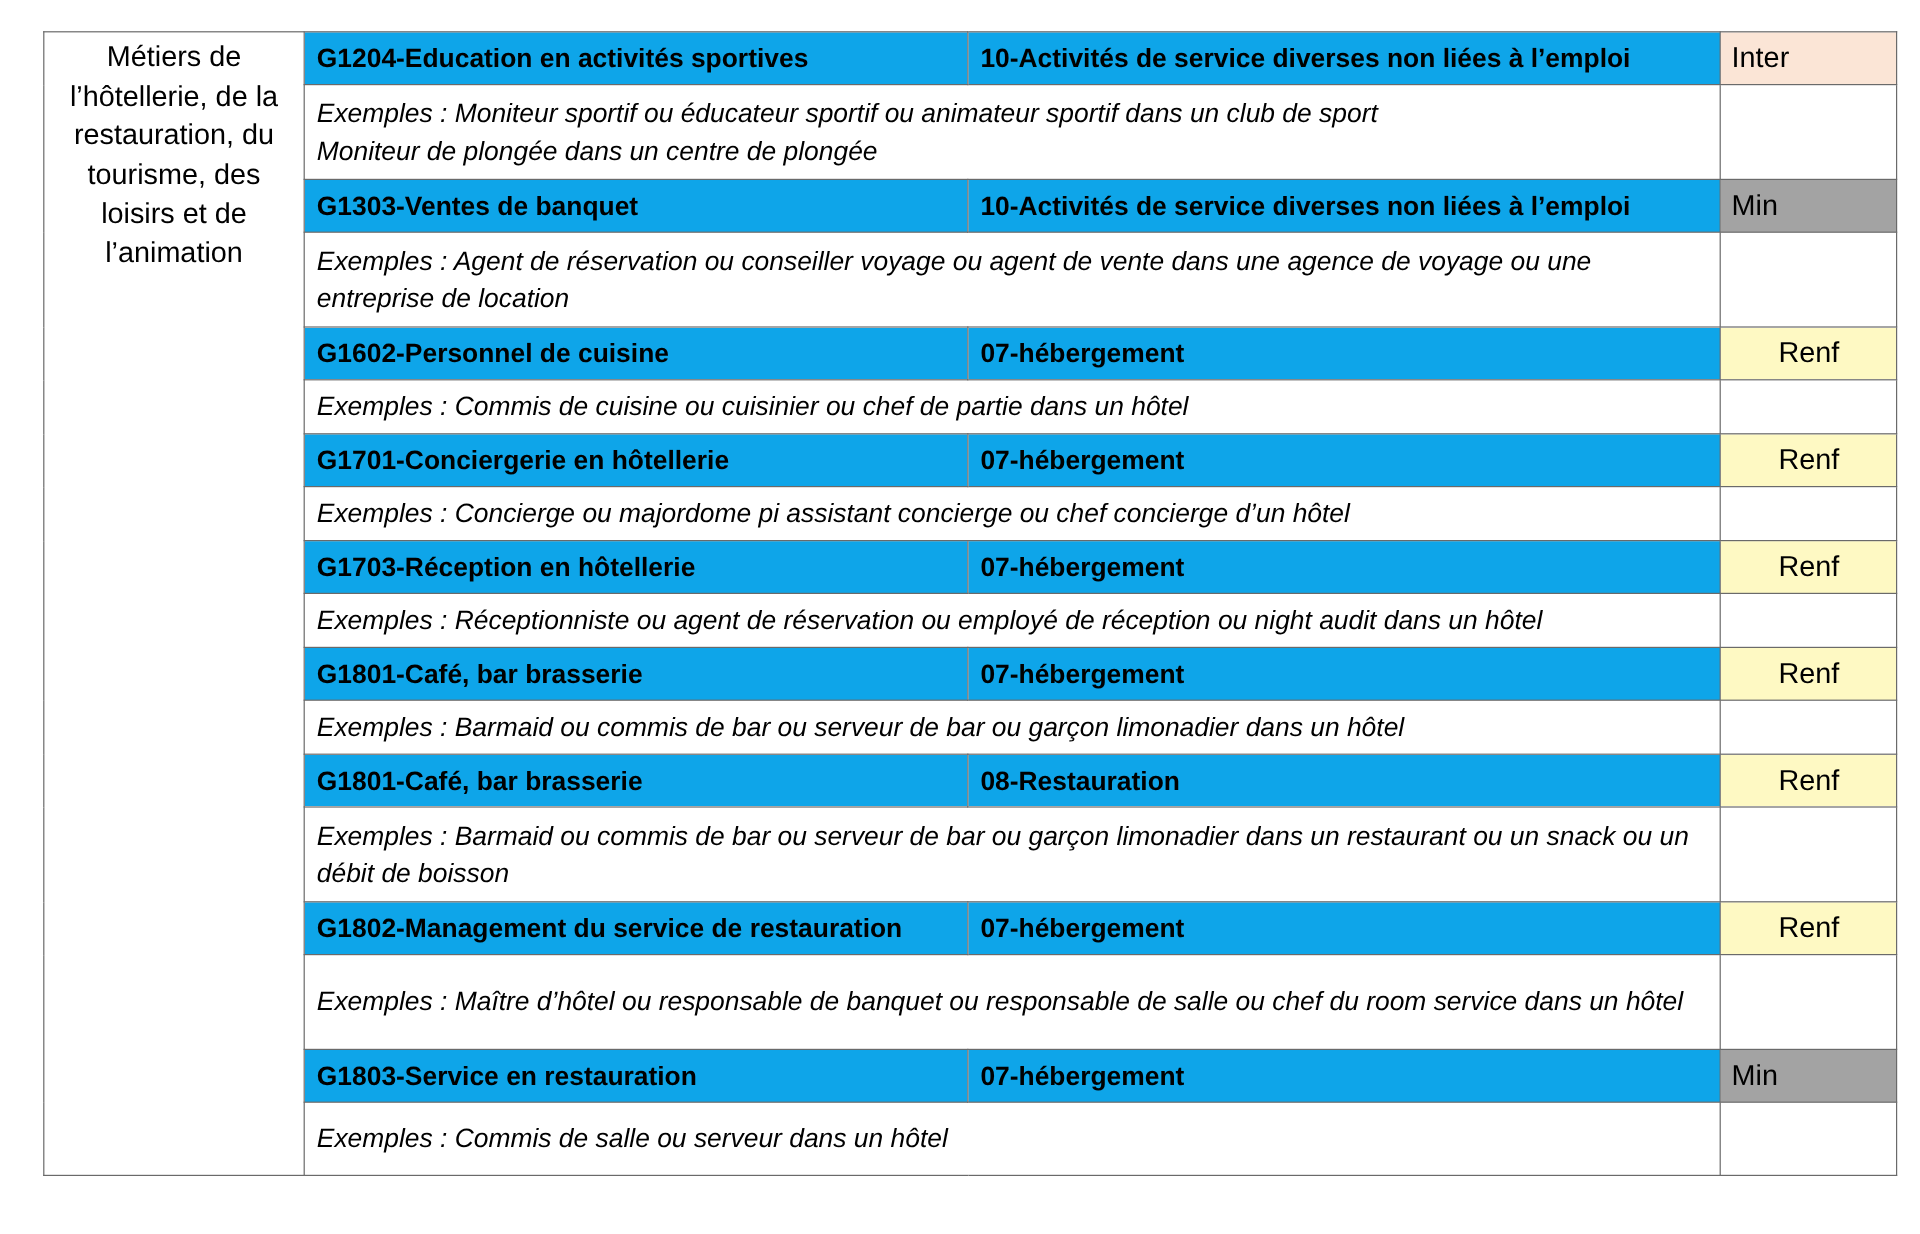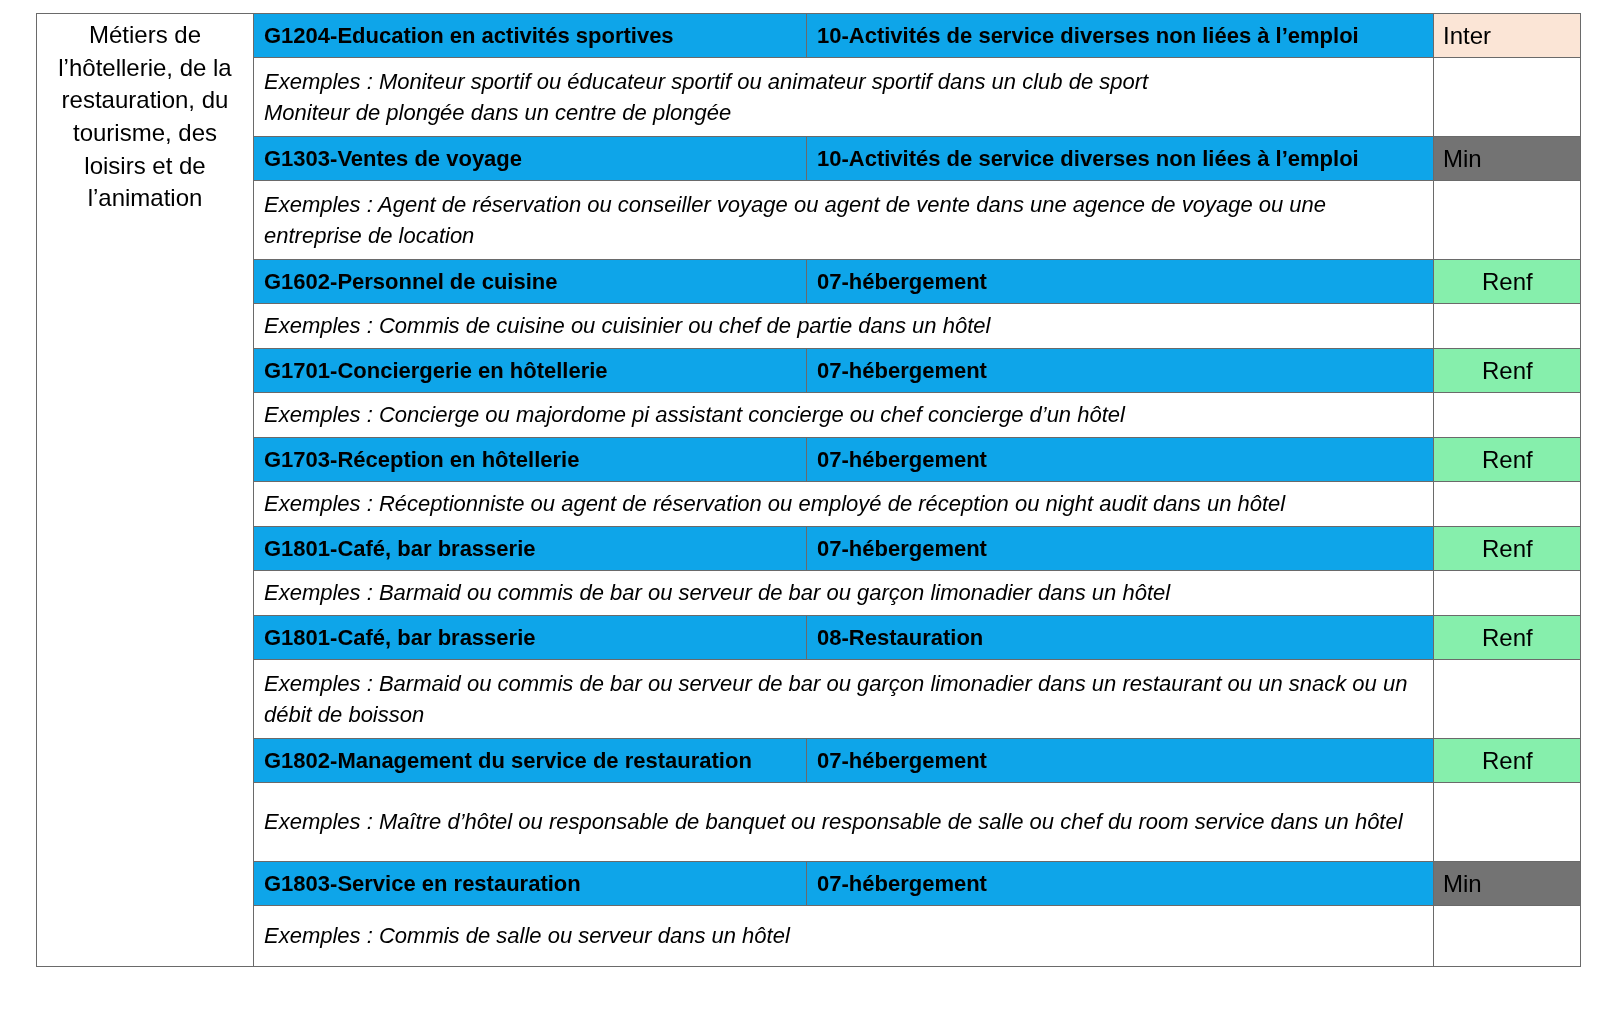--- a/index.html
+++ b/index.html
@@ -8,21 +8,21 @@
     background: #ffffff;
     width: 1600px;
     height: 1028px;
     font-family: "Liberation Sans", sans-serif;
     color: #000000;
     overflow: hidden;
   }
   .doc-table {
     position: absolute;
     left: 36px;
-    top: 13px;
+    top: 26px;
     width: 1544px;
     border-collapse: collapse;
     table-layout: fixed;
   }
   .doc-table td {
     border: 1px solid #6a6a6a;
     box-sizing: border-box;
     overflow: hidden;
   }
   
@@ -61,22 +61,22 @@
     white-space: pre-line;
     background: #ffffff;
   }
   .c-badge {
     font-size: 24px;
     vertical-align: middle;
     padding: 0 4px 0 9px;
     background: #ffffff;
   }
   td[data-badge="Inter"] { background: #FBE5D6; }
-  td[data-badge="Min"]   { background: #737373; }
-  td[data-badge="Renf"]  { background: #86efac; padding-left: 48px; }
+  td[data-badge="Min"]   { background: #a3a3a3; }
+  td[data-badge="Renf"]  { background: #fef9c3; padding-left: 48px; }
 </style>
 </head>
 <body>
 
 <table class="doc-table">
   <colgroup>
     <col class="w-side">
       <col class="w-code">
       <col class="w-sector">
       <col class="w-badge">
@@ -87,21 +87,21 @@
       <td class="c-code">G1204-Education en activités sportives</td>
       <td class="c-sector">10-Activités de service diverses non liées à l’emploi</td>
       <td class="c-badge" data-badge="Inter">Inter</td>
     </tr>
     <tr class="r-e2">
       <td class="c-ex" colspan="2">Exemples : Moniteur sportif ou éducateur sportif ou animateur sportif dans un club de sport
 Moniteur de plongée dans un centre de plongée</td>
       <td class="c-badge"></td>
     </tr>
     <tr class="r-t">
-      <td class="c-code">G1303-Ventes de voyage</td>
+      <td class="c-code">G1303-Ventes de banquet</td>
       <td class="c-sector">10-Activités de service diverses non liées à l’emploi</td>
       <td class="c-badge" data-badge="Min">Min</td>
     </tr>
     <tr class="r-e2">
       <td class="c-ex" colspan="2">Exemples : Agent de réservation ou conseiller voyage ou agent de vente dans une agence de voyage ou une entreprise de location</td>
       <td class="c-badge"></td>
     </tr>
     <tr class="r-t">
       <td class="c-code">G1602-Personnel de cuisine</td>
       <td class="c-sector">07-hébergement</td>

